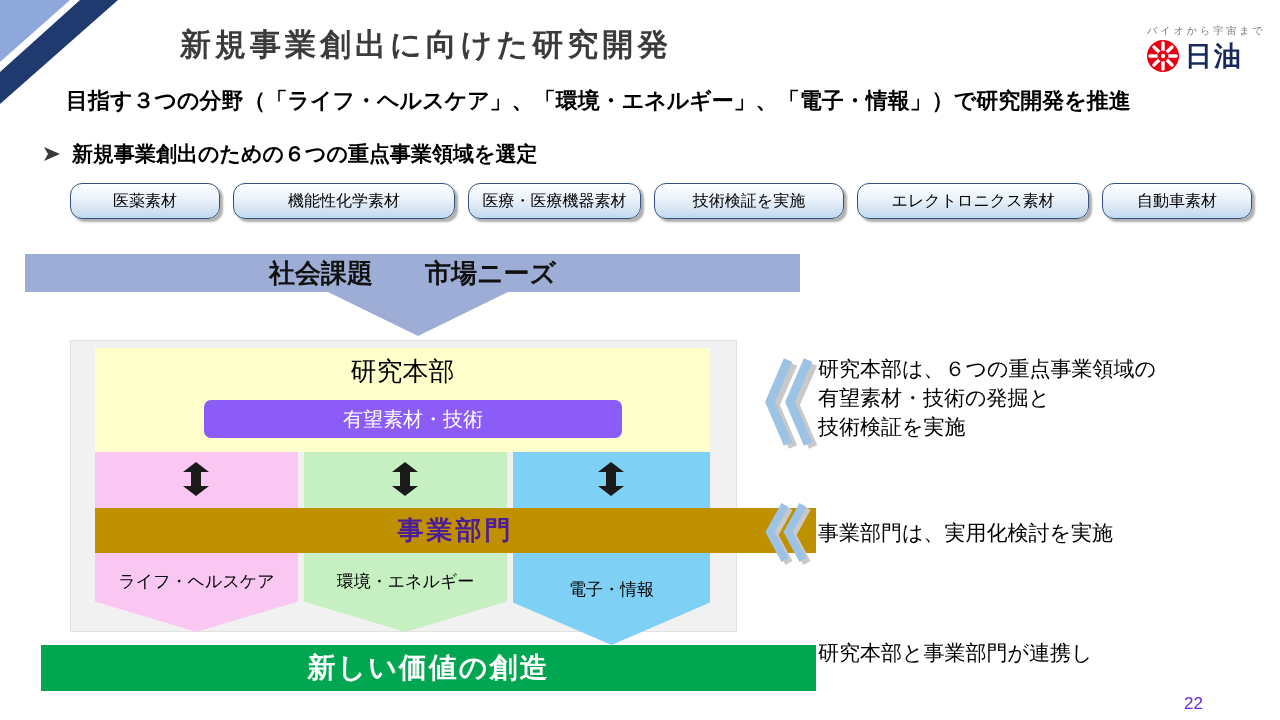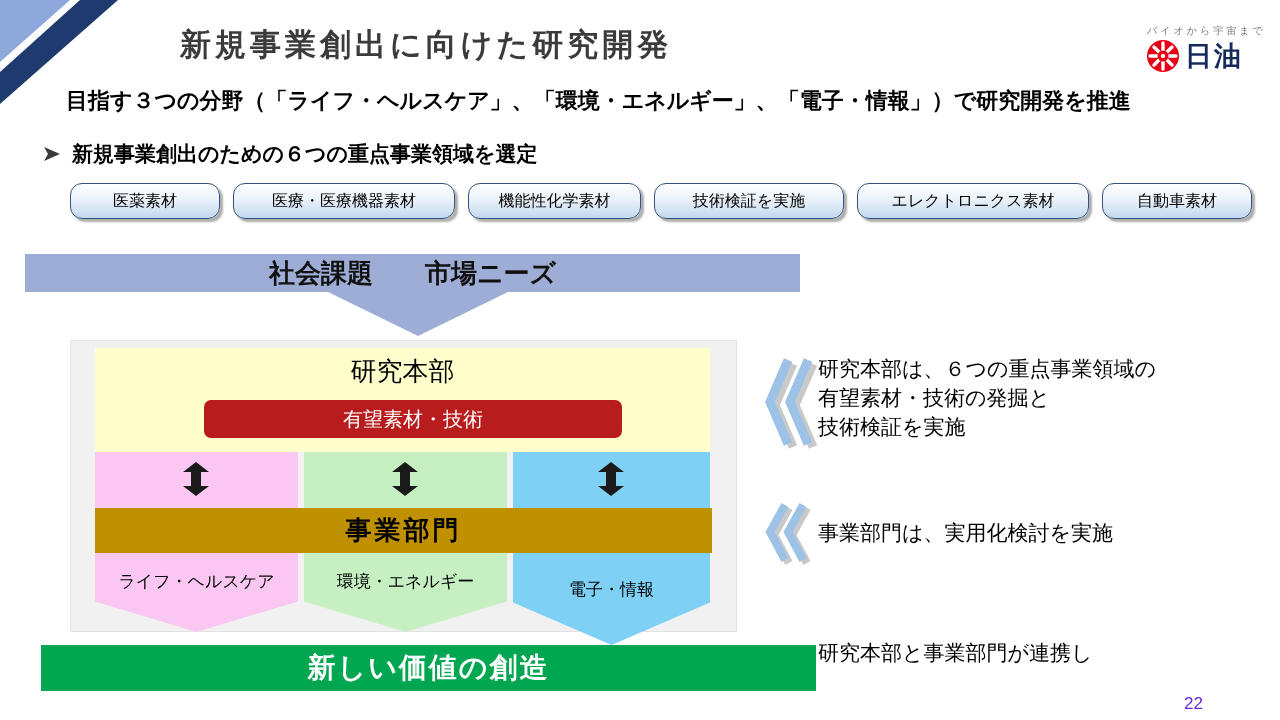--- a/index.html
+++ b/index.html
@@ -53,37 +53,37 @@
     border-left:90px solid transparent; border-right:90px solid transparent;
     border-top:44px solid #9dadd5;
   }
 
   
   .diagram-bg { left:70px; top:340px; width:667px; height:292px; background:#f1f1f1; border:1px solid #e2e2e2; }
   .hq-box { left:95px; top:348px; width:615px; height:104px; background:#ffffcc; }
   .hq-label { margin-top:6px; text-align:center; font-size:26px; font-weight:500; color:#000; }
   .promising {
     left:204px; top:400px; width:418px; height:38px;
-    background:#b91c1c; border-radius:7px;
+    background:#8b5cf6; border-radius:7px;
     display:flex; align-items:center; justify-content:center;
     color:#fff; font-size:20px; font-weight:500;
   }
   .col { top:452px; }
   .col-pink  { left:95px;  width:203px; height:180px; background:#fac7f3;
                clip-path:polygon(0 0,100% 0,100% 83%,50% 100%,0 83%); }
   .col-green { left:304px; width:203px; height:180px; background:#c6f0c2;
                clip-path:polygon(0 0,100% 0,100% 83%,50% 100%,0 83%); }
   .col-blue  { left:513px; width:197px; height:193px; background:#7fd0f5;
                clip-path:polygon(0 0,100% 0,100% 78%,50% 100%,0 78%); }
   .updown { top:462px; }
   .ud1 { left:181px; } .ud2 { left:390px; } .ud3 { left:596px; }
   .gold-band {
-    left:95px; top:508px; width:617px; height:45px; background:#bf9000;
+    left:95px; top:508px; width:721px; height:45px; background:#bf9000;
     display:flex; align-items:center; justify-content:center;
-    color:#000000; font-size:26px; font-weight:700; letter-spacing:3px;
+    color:#4c1d95; font-size:26px; font-weight:700; letter-spacing:3px;
   }
   .col-label { text-align:center; font-size:17px; color:#000; }
   .cl1 { left:95px;  top:570px; width:203px; }
   .cl2 { left:304px; top:570px; width:203px; }
   .cl3 { left:513px; top:578px; width:197px; }
 
   .value-banner {
     left:41px; top:645px; width:775px; height:46px; background:#00a650;
     display:flex; align-items:center; justify-content:center;
     color:#fff; font-size:28px; font-weight:700; letter-spacing:2px;
@@ -131,22 +131,22 @@
 
   <div class="abs bullet-row">
     <svg width="20" height="20" viewBox="0 0 20 20">
       <polygon points="2,3 18,10 2,17 6,10" fill="#3a3a3a"></polygon>
     </svg>
     <span class="bullet-text">新規事業創出のための６つの重点事業領域を選定</span>
   </div>
 
   <div class="abs domains">
     <div class="domain-btn">医薬素材</div>
+    <div class="domain-btn">機能性化学素材</div>
     <div class="domain-btn">医療・医療機器素材</div>
-    <div class="domain-btn">機能性化学素材</div>
     <div class="domain-btn">技術検証を実施</div>
     <div class="domain-btn">エレクトロニクス素材</div>
     <div class="domain-btn">自動車素材</div>
   </div>
 
   <div class="abs needs-banner">社会課題　　市場ニーズ</div>
   <div class="abs funnel"></div>
 
   <div class="abs diagram-bg"></div>
 

